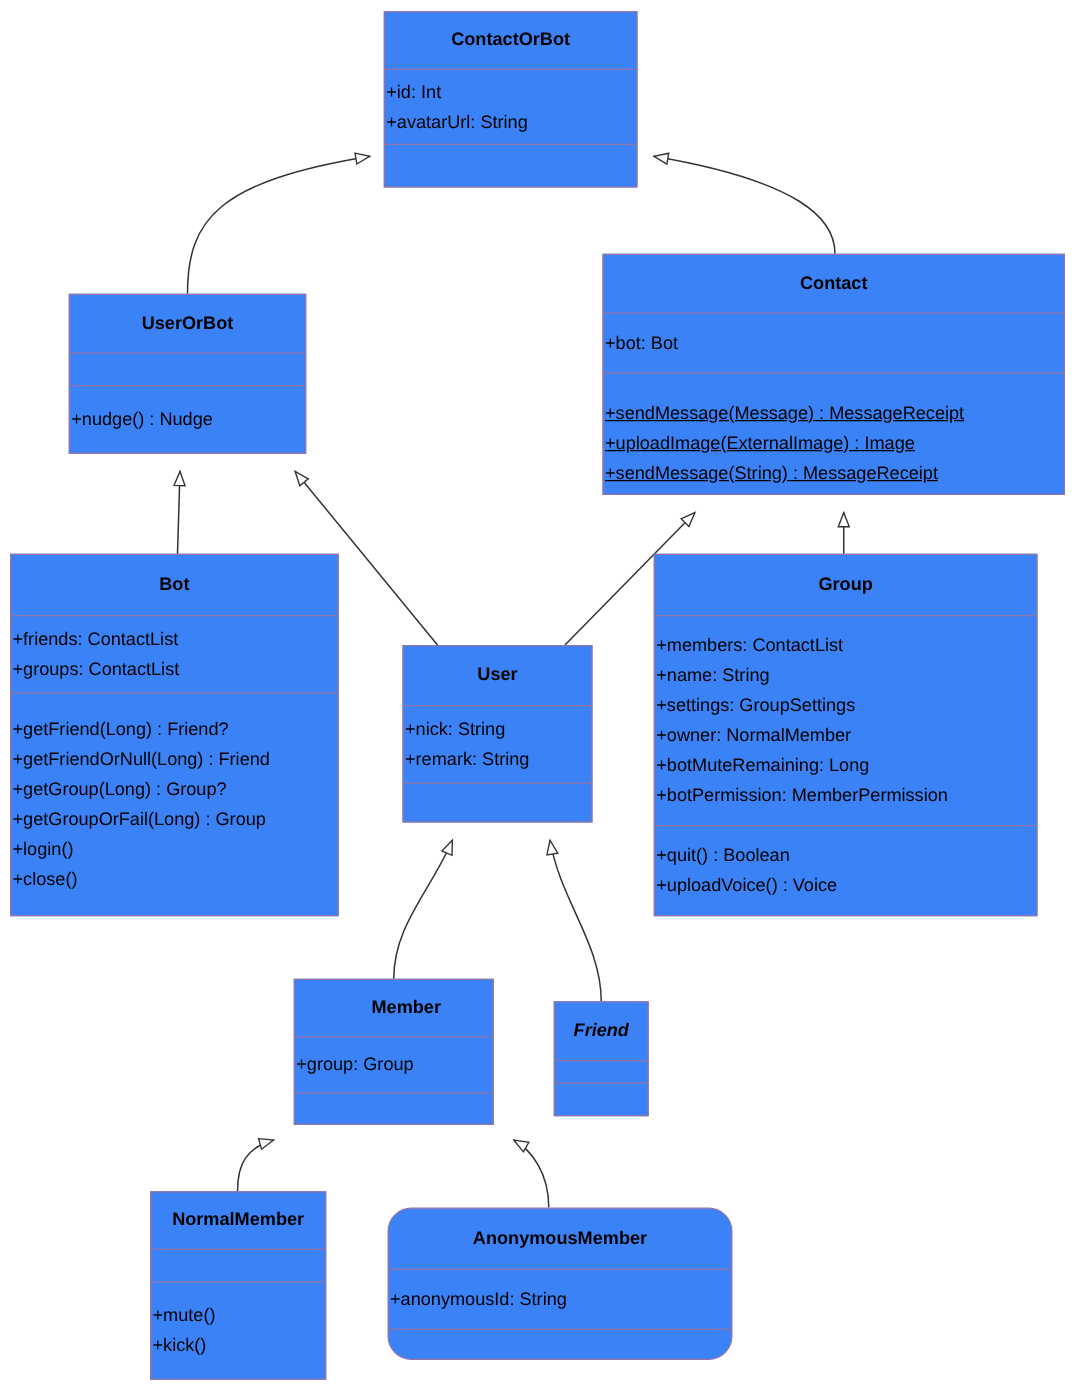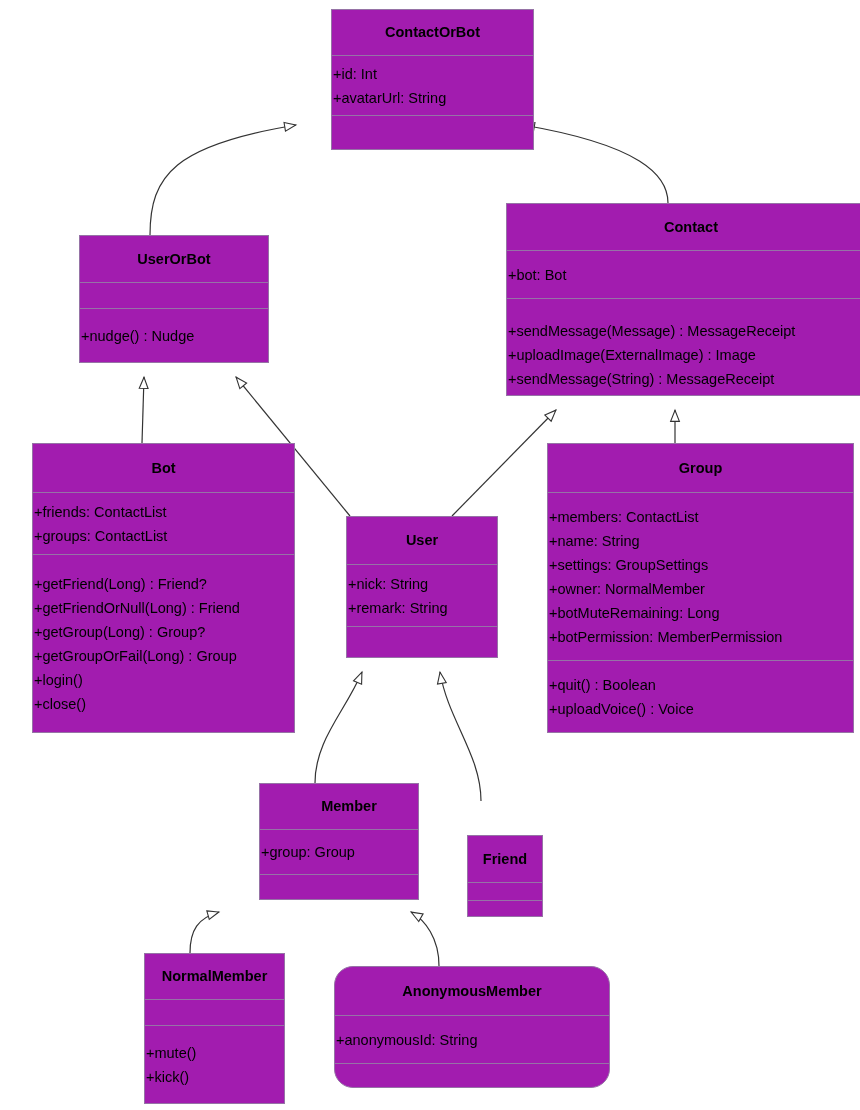--- a/index.html
+++ b/index.html
@@ -28,24 +28,23 @@
     left: 0;
     top: 0;
     width: 860px;
     height: 1110px;
     pointer-events: none;
     z-index: 1;
   }
   .uml-class {
     position: absolute;
     box-sizing: border-box;
-    background: #a21caf;
+    background: #3b82f6;
     border: 1.6px solid #9673a6;
     z-index: 2;
-    margin-left: 24px;
   }
   .compartment {
     box-sizing: border-box;
     padding: 0;
   }
   .compartment + .compartment {
     border-top: 1.6px solid #9673a6;
   }
   .class-title {
     text-align: center;
@@ -124,21 +123,21 @@
     <div class="compartment member-list" style="height:54px;">
       <div class="member-line">+nudge() : Nudge</div>
     </div>
   </div>
 
   <div class="uml-class" style="left:482px; top:203px; width:370px; height:193px;">
     <div class="compartment class-title" style="height:46px;">Contact</div>
     <div class="compartment member-list" style="height:48px;">
       <div class="member-line">+bot: Bot</div>
     </div>
-    <div class="compartment member-list" style="height:112px;">
+    <div class="compartment member-list" style="height:112px;text-decoration:underline;">
       <div class="member-line">+sendMessage(Message) : MessageReceipt</div>
       <div class="member-line">+uploadImage(ExternalImage) : Image</div>
       <div class="member-line">+sendMessage(String) : MessageReceipt</div>
     </div>
   </div>
 
   <div class="uml-class" style="left:8px; top:443px; width:263px; height:290px;">
     <div class="compartment class-title" style="height:48px;">Bot</div>
     <div class="compartment member-list" style="height:62px;">
       <div class="member-line">+friends: ContactList</div>
@@ -180,21 +179,21 @@
   </div>
 
   <div class="uml-class" style="left:235px; top:783px; width:160px; height:117px;">
     <div class="compartment class-title" style="height:45px;padding-left:20px;">Member</div>
     <div class="compartment member-list" style="height:45px;">
       <div class="member-line">+group: Group</div>
     </div>
     <div class="compartment member-list empty-compartment" style="height:26px;"></div>
   </div>
 
-  <div class="uml-class" style="left:443px; top:835px; width:76px; height:82px;">
+  <div class="uml-class" style="left:443px; top:801px; width:76px; height:92px;font-style:italic;">
     <div class="compartment class-title" style="height:46px;">Friend</div>
     <div class="compartment member-list empty-compartment" style="height:18px;"></div>
     <div class="compartment member-list empty-compartment" style="height:17px;"></div>
   </div>
 
   <div class="uml-class" style="left:120px; top:953px; width:141px; height:151px;">
     <div class="compartment class-title" style="height:45px;">NormalMember</div>
     <div class="compartment member-list empty-compartment" style="height:26px;"></div>
     <div class="compartment member-list" style="height:79px;">
       <div class="member-line">+mute()</div>

